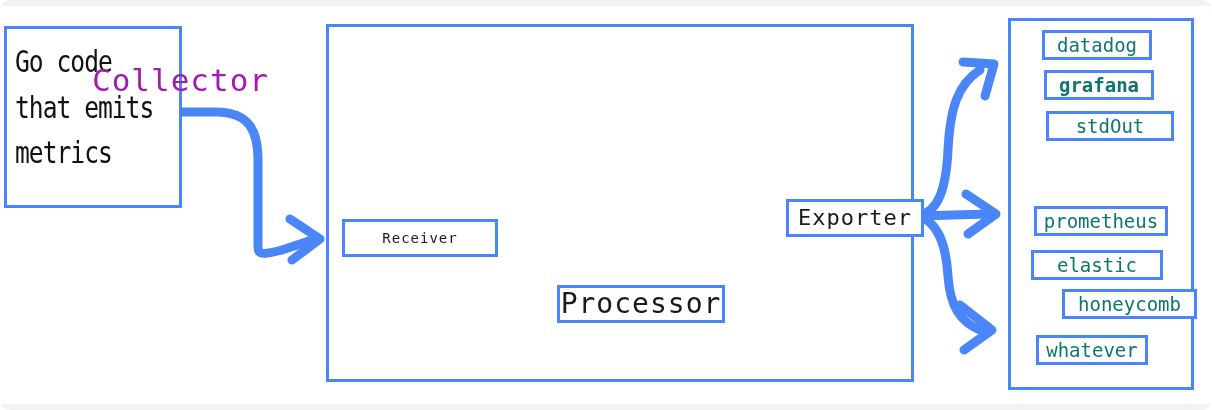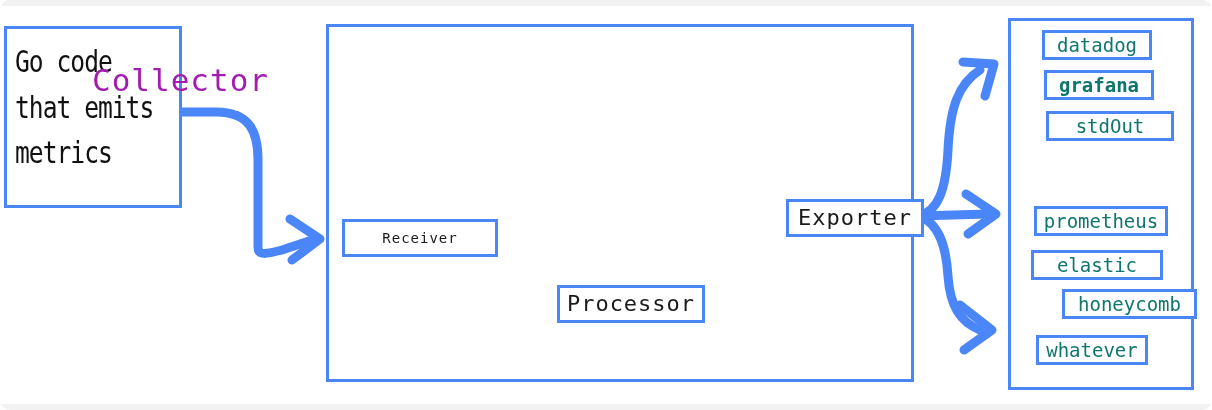--- a/index.html
+++ b/index.html
@@ -86,21 +86,21 @@
     left: 92px;
     top: 62px;
     font-size: 31px;
     color: #a21caf;
     z-index: 4;
     white-space: nowrap;
     letter-spacing: 1px;
   }
 
   #receiver-box  { left: 342px; top: 219px; width: 156px; height: 38px; font-size: 14px; letter-spacing: 1px; }
-  #processor-box { left: 557px; top: 285px; width: 148px; height: 38px; font-size: 22px; letter-spacing: 1px; text-align: center; }
+  #processor-box { left: 557px; top: 285px; width: 168px; height: 38px; font-size: 28px; letter-spacing: 1px; text-align: center; }
   #exporter-box  { left: 762px; top: 199px; width: 138px; height: 38px; font-size: 22px; letter-spacing: 1px; margin-left: 24px; }
 
   
   #backends-box {
     left: 1008px;
     top: 18px;
     width: 186px;
     height: 372px;
     display: block;
     border-width: 3px;

